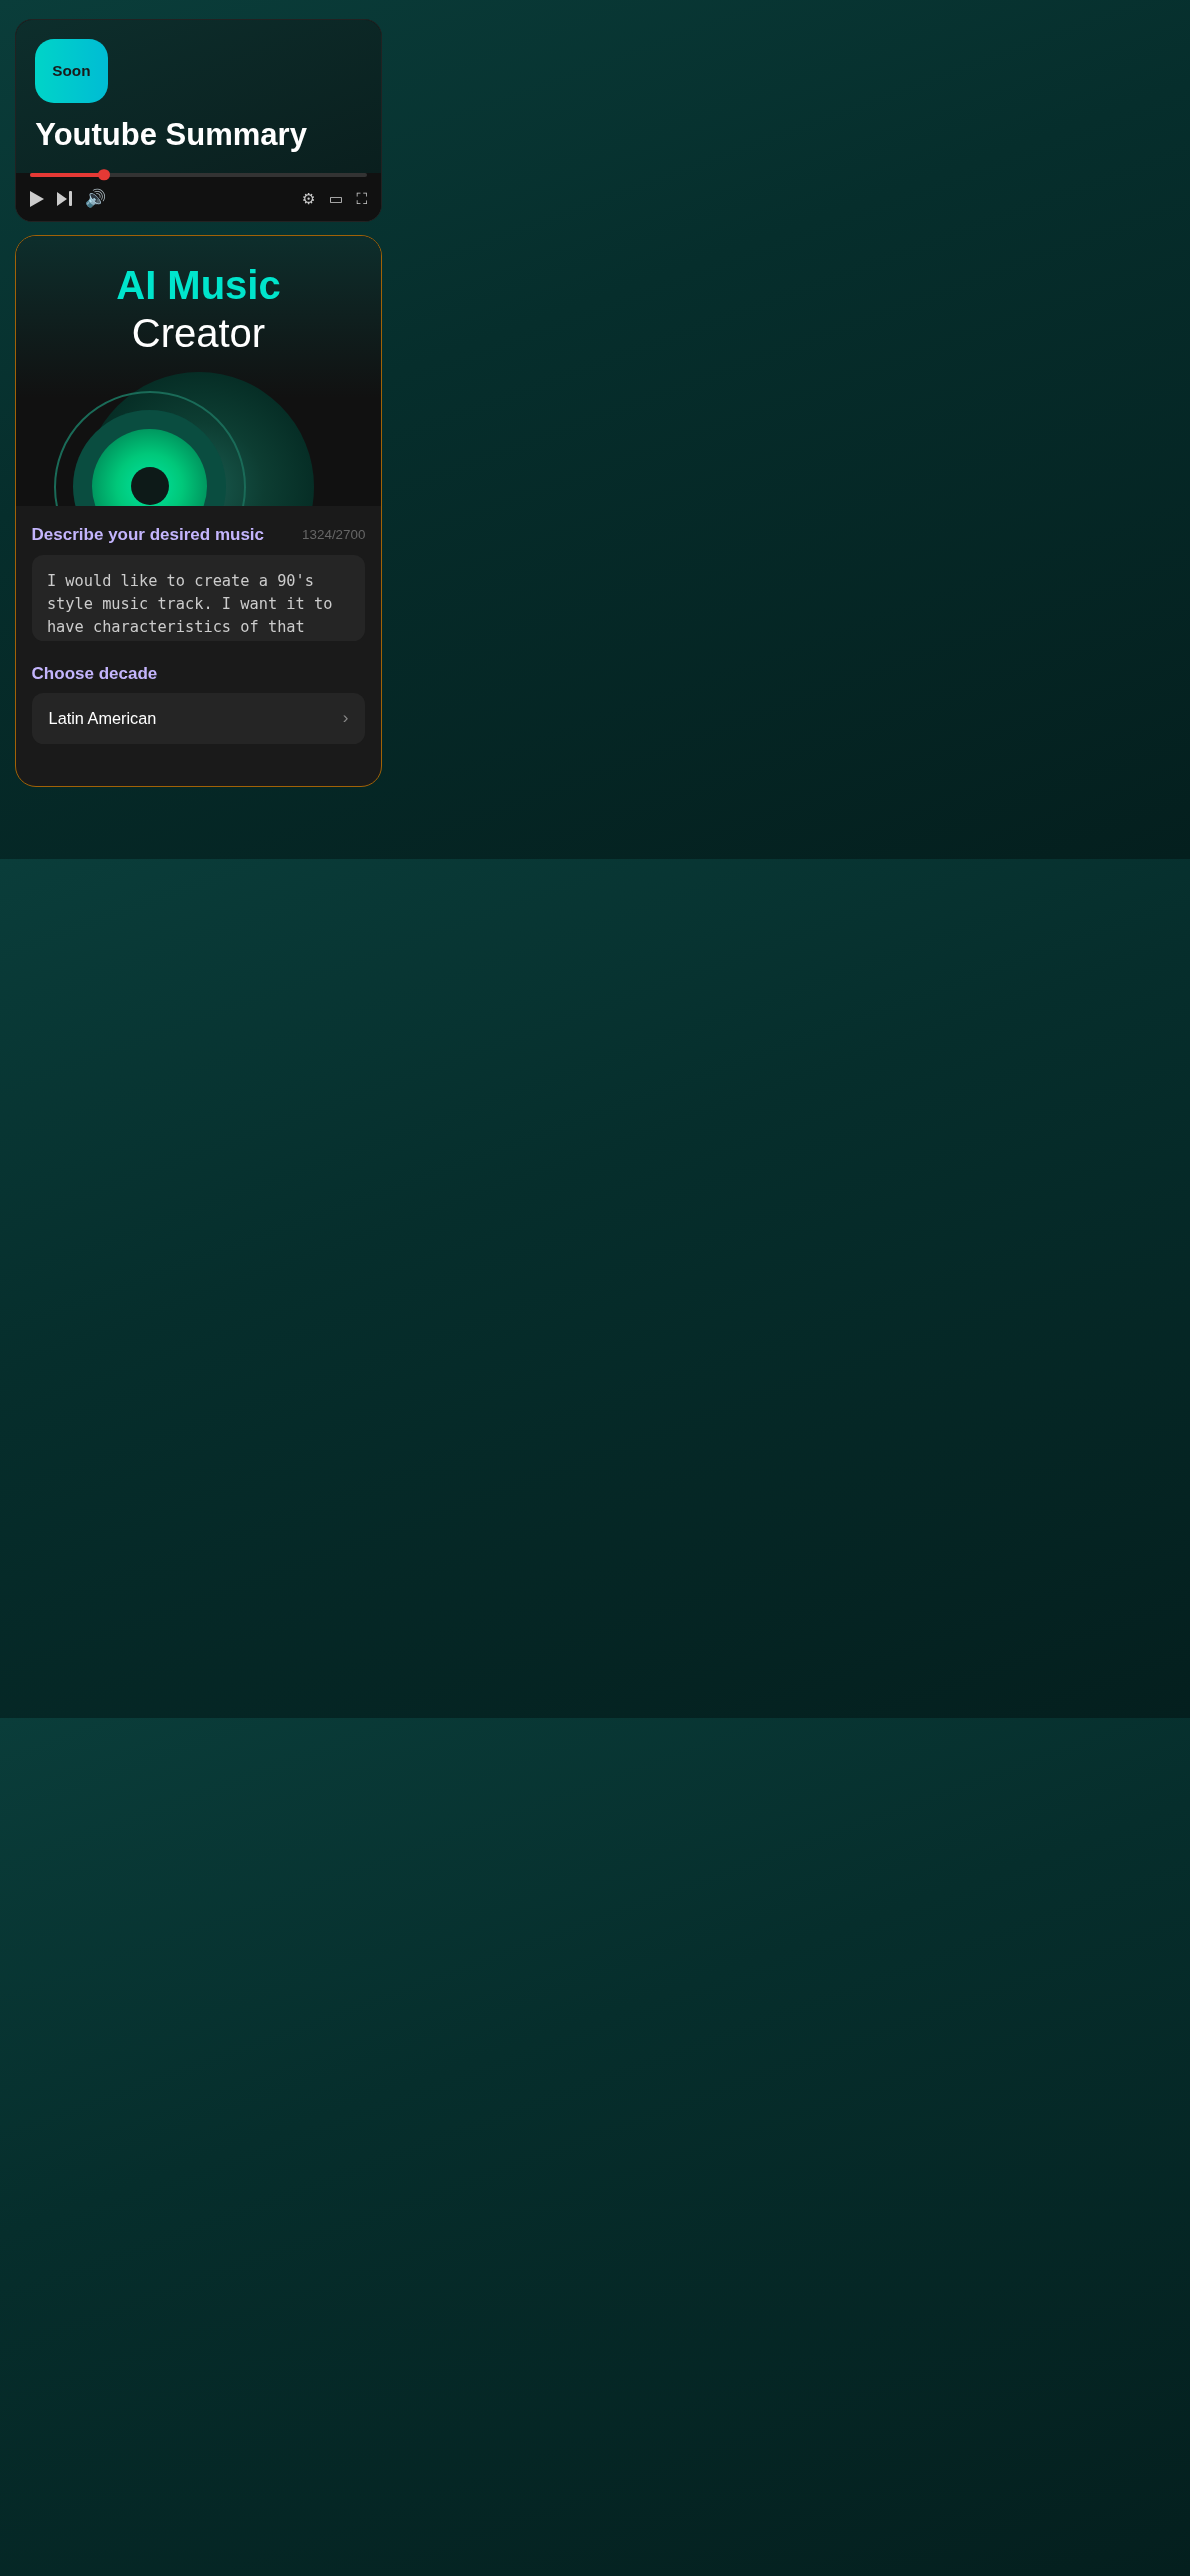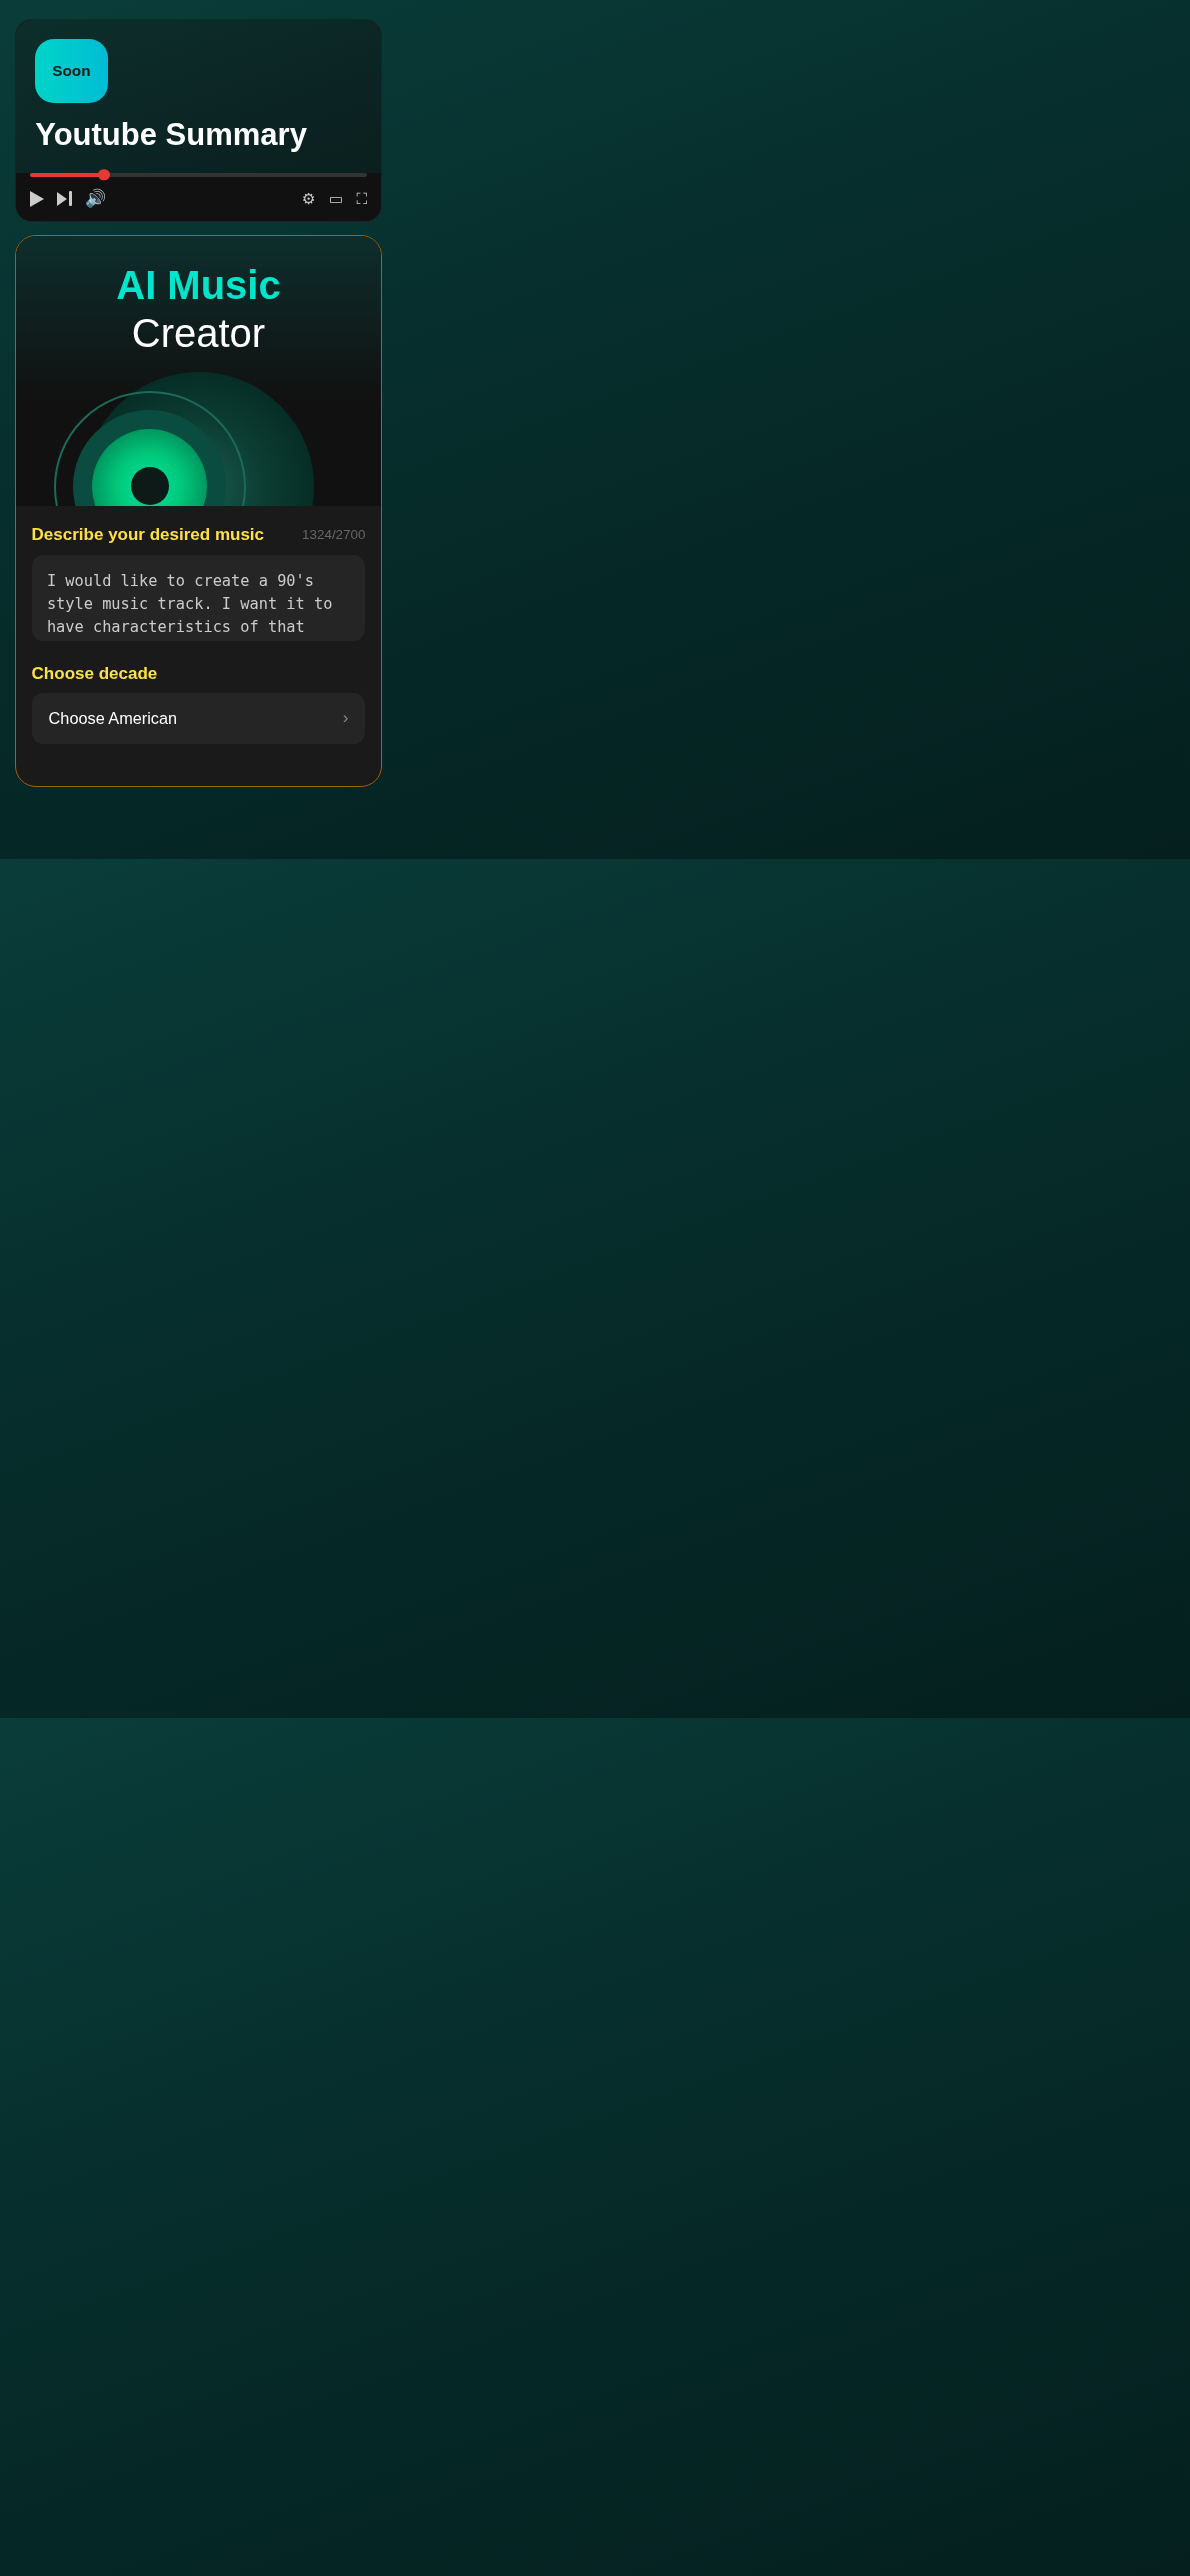--- a/index.html
+++ b/index.html
@@ -257,21 +257,21 @@
     }
 
     .form-label-row {
       display: flex;
       justify-content: space-between;
       align-items: center;
       margin-bottom: 9.6px;
     }
 
     .form-label {
-      color: #fde047;
+      color: #c4b5fd;
       font-size: 17px;
       font-weight: 700;
     }
 
     .char-count {
       color: #666;
       font-size: 13.4px;
     }
 
     .text-input-area {
@@ -392,20 +392,20 @@
         <span class="char-count">1324/2700</span>
       </div>
       <textarea class="text-input-area" style="">I would like to create a 90's style music track. I want it to have characteristics of that decade.</textarea>
     </div>
 
     <div class="form-section">
       <div class="form-label-row">
         <span class="form-label">Choose decade</span>
       </div>
       <div class="genre-selector">
-        <span>Choose American</span>
+        <span>Latin American</span>
         <span class="genre-arrow">›</span>
       </div>
     </div>
 
   </div>
 </div>
 
 
 </body></html>

